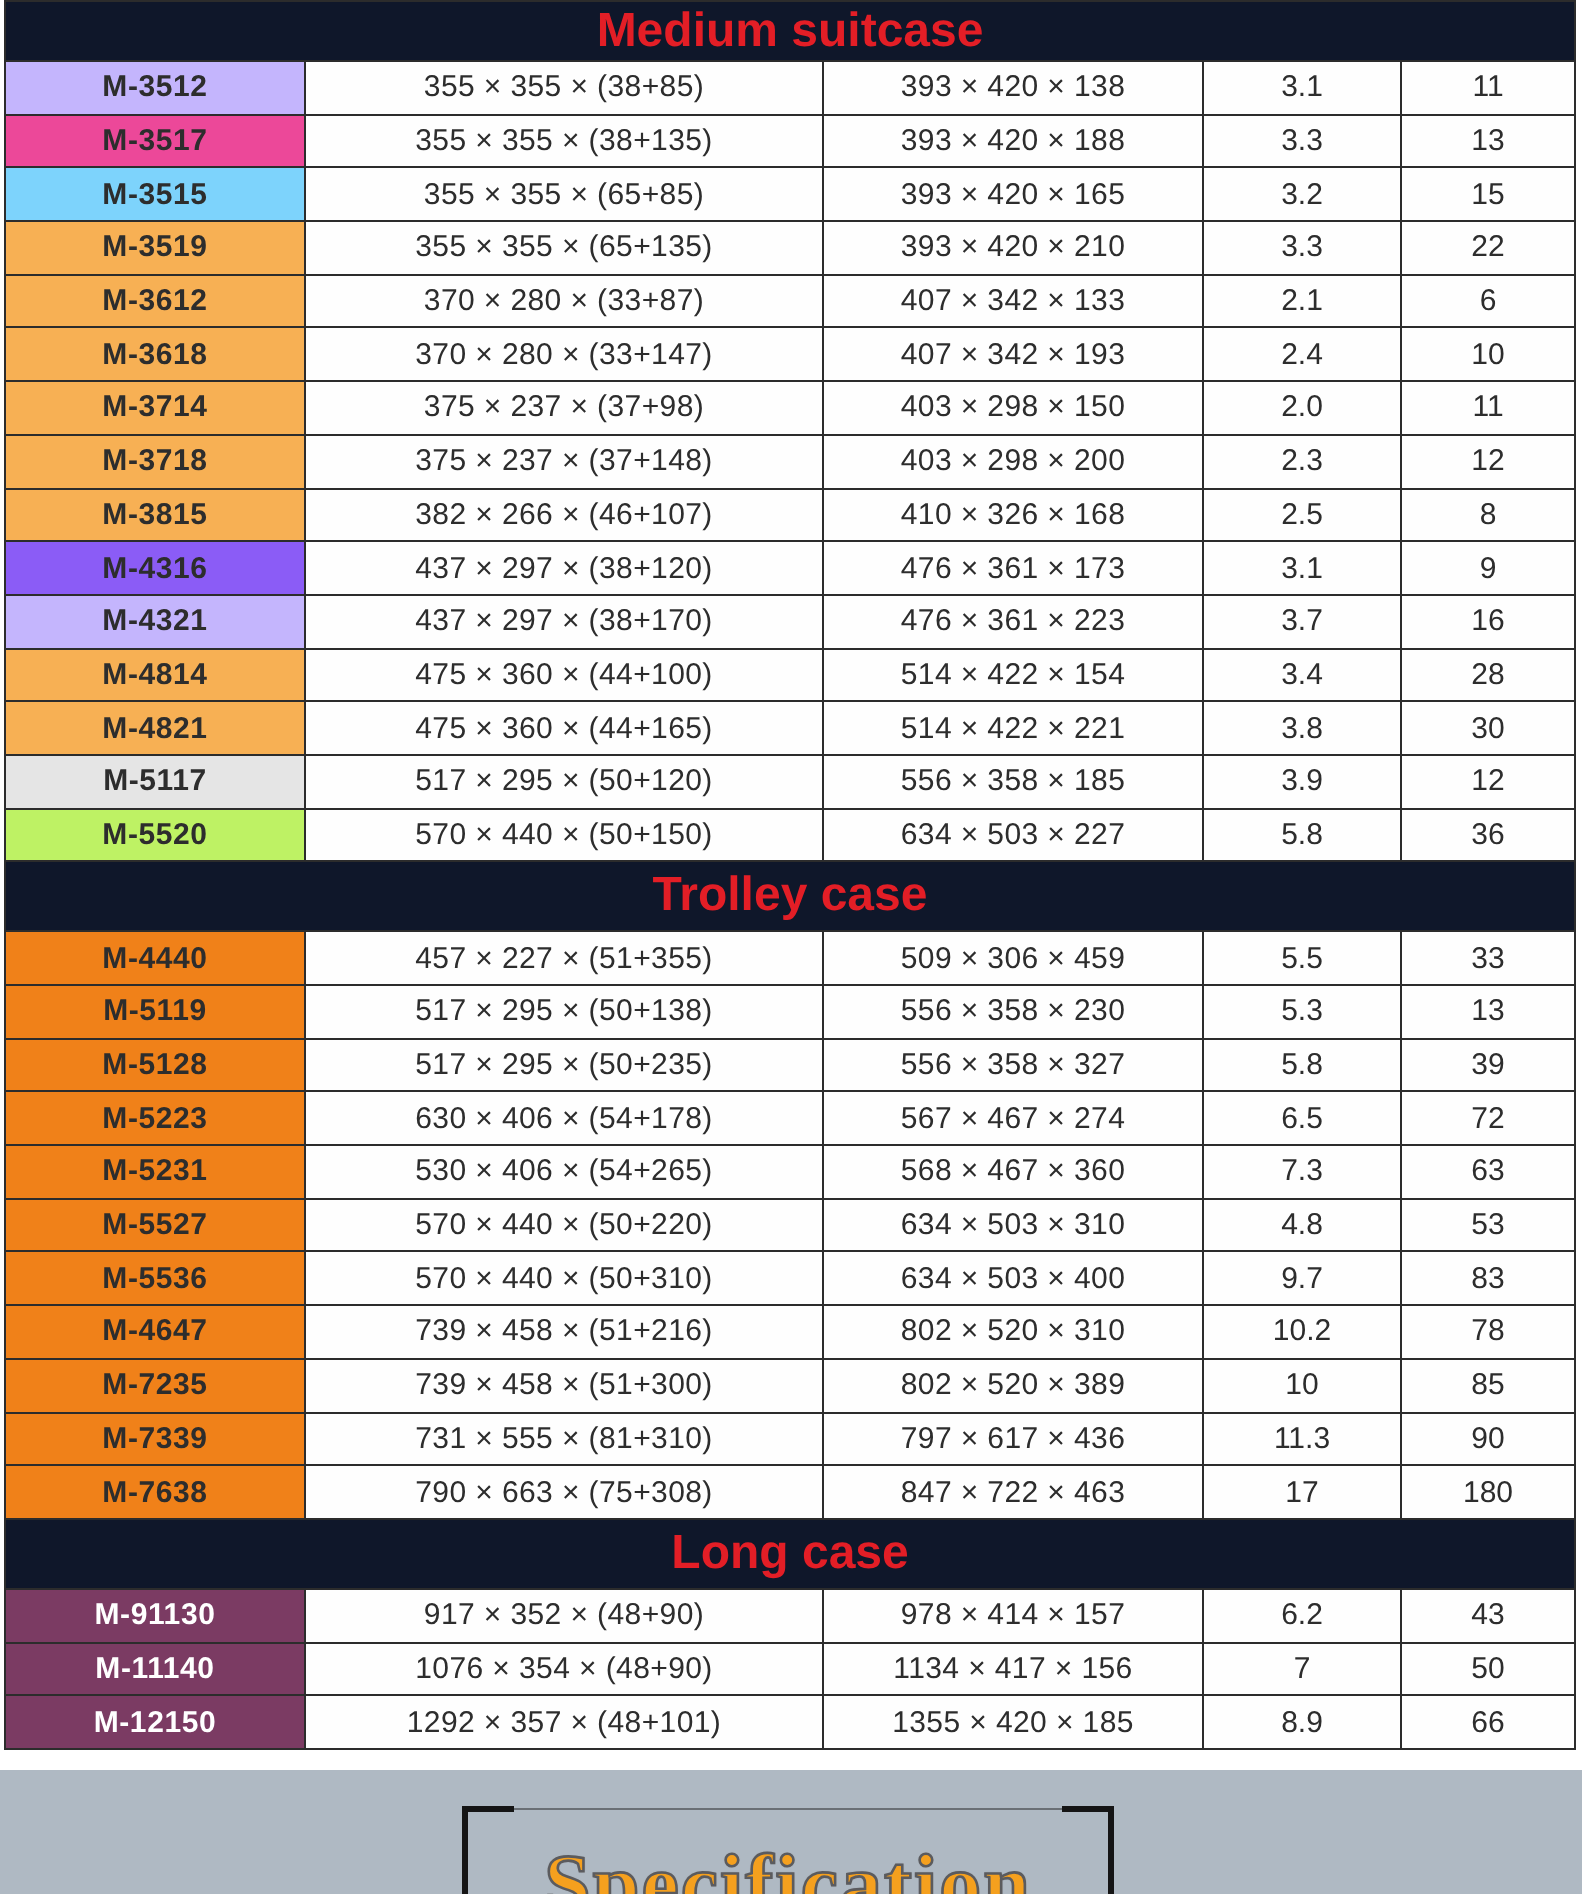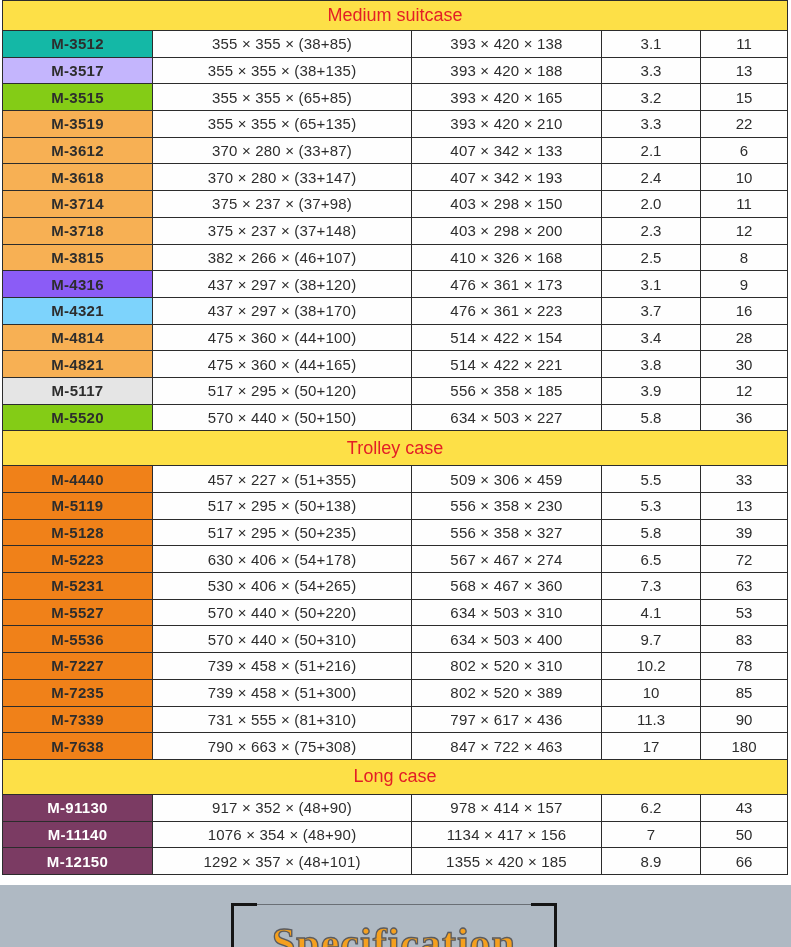--- a/index.html
+++ b/index.html
@@ -18,23 +18,23 @@
   table.spec-table td{
     border:1px solid #2c2c2c;
     padding:0;
     text-align:center;
     vertical-align:middle;
     overflow:hidden;
     white-space:nowrap;
   }
   tr.section-header-row td{
     height:34px;
-    font-size:18px;
-    font-weight:normal;
-    background:#fde047;
+    font-size:24px;
+    font-weight:bold;
+    background:#0f172a;
     letter-spacing:0px;
   }
   tr.section-header-row:first-child td{height:29px;}
   tr.data-row td{
     height:25.7px;
     font-size:15px;
     color:#2d2d2d;
     background:#fefefe;
   }
   td.cell-model{
@@ -80,35 +80,35 @@
     <col style="width:259px">
     <col style="width:190px">
     <col style="width:99px">
     <col style="width:87px">
   </colgroup>
   <tbody id="table-body">
       <tr class="section-header-row">
         <td colspan="5" style="color: rgb(227, 30, 38);">Medium suitcase</td>
       </tr>
       <tr class="data-row">
-        <td class="cell-model" style="background: #14b8a6; color: rgb(45, 45, 45); margin-left: 21px;">M-3512</td>
+        <td class="cell-model" style="background: #c4b5fd; color: rgb(45, 45, 45); margin-left: 21px;">M-3512</td>
         <td class="cell-dim_inner">355 × 355 × (38+85)</td>
         <td class="cell-dim_outer">393 × 420 × 138</td>
         <td class="cell-weight">3.1</td>
         <td class="cell-qty">11</td>
       </tr>
       <tr class="data-row">
-        <td class="cell-model" style="background: #c4b5fd; color: rgb(45, 45, 45);">M-3517</td>
+        <td class="cell-model" style="background: #ec4899; color: rgb(45, 45, 45);">M-3517</td>
         <td class="cell-dim_inner">355 × 355 × (38+135)</td>
         <td class="cell-dim_outer">393 × 420 × 188</td>
         <td class="cell-weight">3.3</td>
         <td class="cell-qty">13</td>
       </tr>
       <tr class="data-row">
-        <td class="cell-model" style="background: #84cc16; color: rgb(45, 45, 45); margin-top: 20px;">M-3515</td>
+        <td class="cell-model" style="background: #7dd3fc; color: rgb(45, 45, 45); margin-top: 20px;">M-3515</td>
         <td class="cell-dim_inner">355 × 355 × (65+85)</td>
         <td class="cell-dim_outer">393 × 420 × 165</td>
         <td class="cell-weight">3.2</td>
         <td class="cell-qty">15</td>
       </tr>
       <tr class="data-row">
         <td class="cell-model" style="background: rgb(247, 176, 84); color: rgb(45, 45, 45);">M-3519</td>
         <td class="cell-dim_inner">355 × 355 × (65+135)</td>
         <td class="cell-dim_outer">393 × 420 × 210</td>
         <td class="cell-weight">3.3</td>
@@ -150,21 +150,21 @@
         <td class="cell-qty">8</td>
       </tr>
       <tr class="data-row">
         <td class="cell-model" style="background: #8b5cf6; color: rgb(45, 45, 45);">M-4316</td>
         <td class="cell-dim_inner">437 × 297 × (38+120)</td>
         <td class="cell-dim_outer">476 × 361 × 173</td>
         <td class="cell-weight">3.1</td>
         <td class="cell-qty">9</td>
       </tr>
       <tr class="data-row">
-        <td class="cell-model" style="background: #7dd3fc; color: rgb(45, 45, 45);">M-4321</td>
+        <td class="cell-model" style="background: #c4b5fd; color: rgb(45, 45, 45);">M-4321</td>
         <td class="cell-dim_inner">437 × 297 × (38+170)</td>
         <td class="cell-dim_outer">476 × 361 × 223</td>
         <td class="cell-weight">3.7</td>
         <td class="cell-qty">16</td>
       </tr>
       <tr class="data-row">
         <td class="cell-model" style="background: rgb(247, 176, 84); color: rgb(45, 45, 45);">M-4814</td>
         <td class="cell-dim_inner">475 × 360 × (44+100)</td>
         <td class="cell-dim_outer">514 × 422 × 154</td>
         <td class="cell-weight">3.4</td>
@@ -178,21 +178,21 @@
         <td class="cell-qty">30</td>
       </tr>
       <tr class="data-row">
         <td class="cell-model" style="background: #e5e5e5; color: rgb(45, 45, 45);">M-5117</td>
         <td class="cell-dim_inner">517 × 295 × (50+120)</td>
         <td class="cell-dim_outer">556 × 358 × 185</td>
         <td class="cell-weight">3.9</td>
         <td class="cell-qty">12</td>
       </tr>
       <tr class="data-row">
-        <td class="cell-model" style="background: #84cc16; color: rgb(45, 45, 45);">M-5520</td>
+        <td class="cell-model" style="background: #bef264; color: rgb(45, 45, 45);">M-5520</td>
         <td class="cell-dim_inner">570 × 440 × (50+150)</td>
         <td class="cell-dim_outer">634 × 503 × 227</td>
         <td class="cell-weight">5.8</td>
         <td class="cell-qty">36</td>
       </tr>
       <tr class="section-header-row">
         <td colspan="5" style="color: rgb(227, 30, 38);">Trolley case</td>
       </tr>
       <tr class="data-row">
         <td class="cell-model" style="background: rgb(240, 129, 25); color: rgb(45, 45, 45);">M-4440</td>
@@ -226,32 +226,32 @@
         <td class="cell-model" style="background: rgb(240, 129, 25); color: rgb(45, 45, 45);">M-5231</td>
         <td class="cell-dim_inner">530 × 406 × (54+265)</td>
         <td class="cell-dim_outer">568 × 467 × 360</td>
         <td class="cell-weight">7.3</td>
         <td class="cell-qty">63</td>
       </tr>
       <tr class="data-row">
         <td class="cell-model" style="background: rgb(240, 129, 25); color: rgb(45, 45, 45);">M-5527</td>
         <td class="cell-dim_inner">570 × 440 × (50+220)</td>
         <td class="cell-dim_outer">634 × 503 × 310</td>
-        <td class="cell-weight">4.1</td>
+        <td class="cell-weight">4.8</td>
         <td class="cell-qty">53</td>
       </tr>
       <tr class="data-row">
         <td class="cell-model" style="background: rgb(240, 129, 25); color: rgb(45, 45, 45);">M-5536</td>
         <td class="cell-dim_inner">570 × 440 × (50+310)</td>
         <td class="cell-dim_outer">634 × 503 × 400</td>
         <td class="cell-weight">9.7</td>
         <td class="cell-qty">83</td>
       </tr>
       <tr class="data-row">
-        <td class="cell-model" style="background: rgb(240, 129, 25); color: rgb(45, 45, 45);">M-7227</td>
+        <td class="cell-model" style="background: rgb(240, 129, 25); color: rgb(45, 45, 45);">M-4647</td>
         <td class="cell-dim_inner">739 × 458 × (51+216)</td>
         <td class="cell-dim_outer">802 × 520 × 310</td>
         <td class="cell-weight">10.2</td>
         <td class="cell-qty">78</td>
       </tr>
       <tr class="data-row">
         <td class="cell-model" style="background: rgb(240, 129, 25); color: rgb(45, 45, 45); margin-top: 15px;">M-7235</td>
         <td class="cell-dim_inner">739 × 458 × (51+300)</td>
         <td class="cell-dim_outer">802 × 520 × 389</td>
         <td class="cell-weight">10</td>

